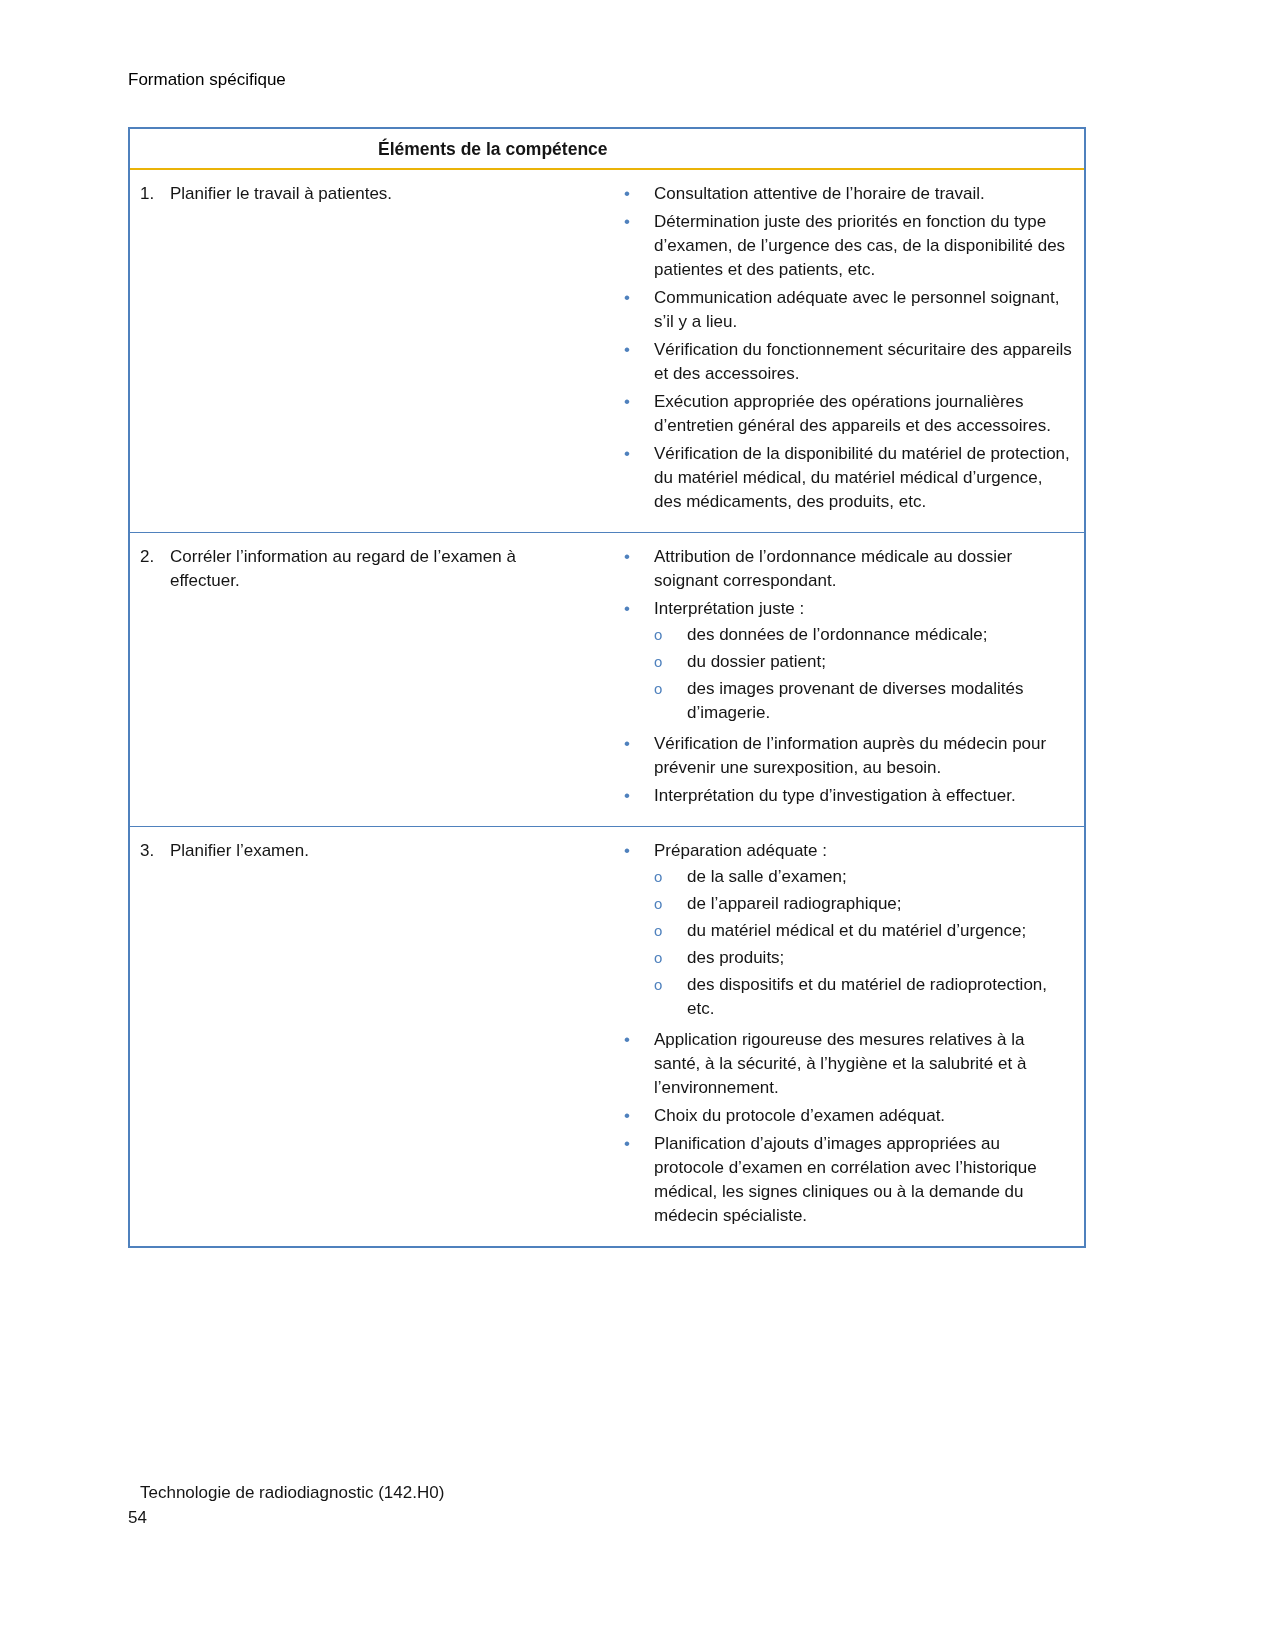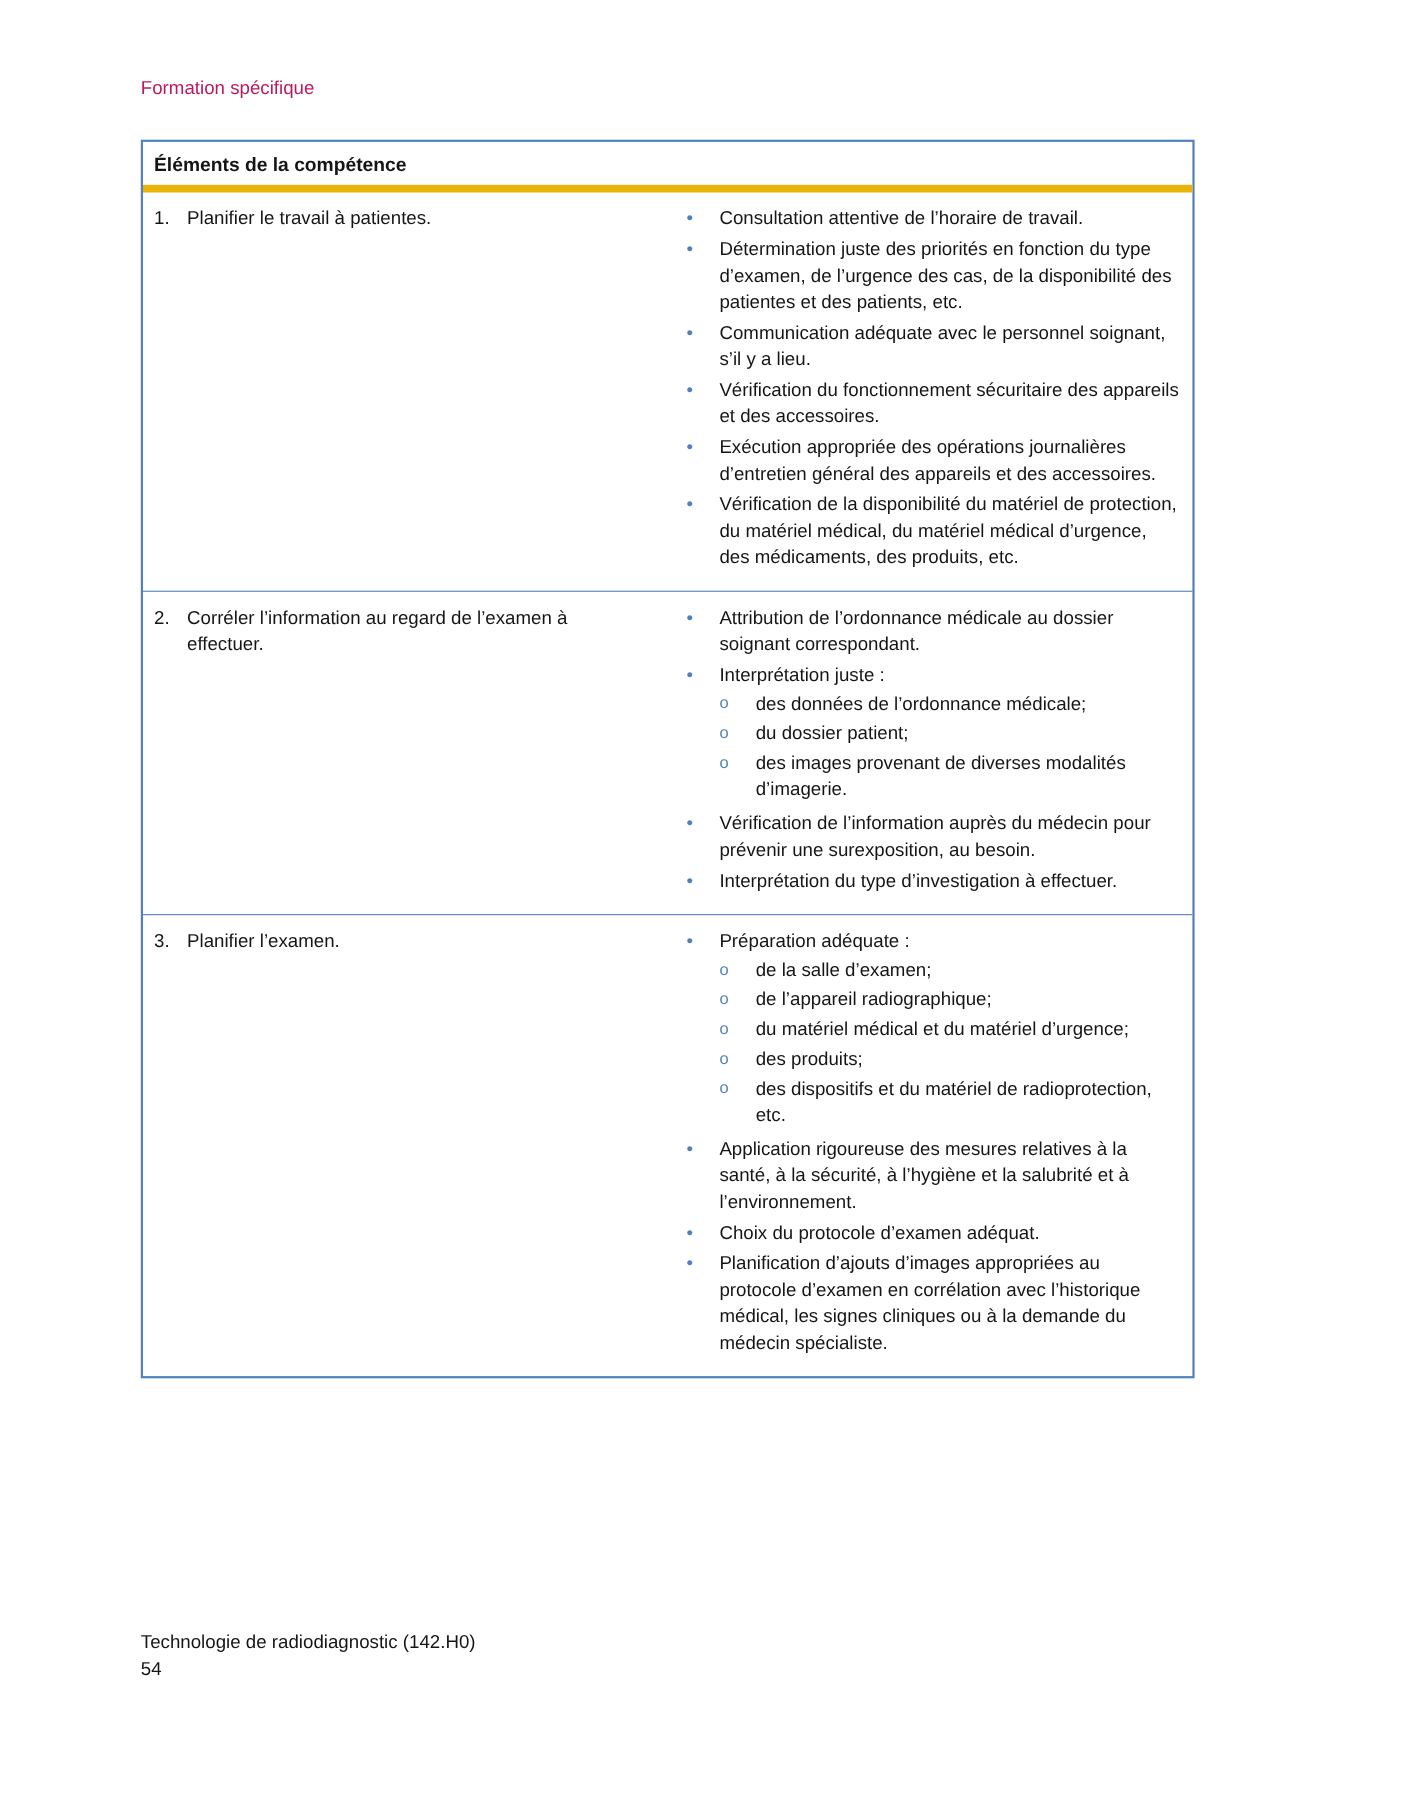--- a/index.html
+++ b/index.html
@@ -10,34 +10,35 @@
     background:#ffffff;
     font-family:"Liberation Sans","DejaVu Sans",sans-serif;
     color:#151515;
     overflow:hidden;
   }
   .section-header{
     position:absolute;
     top:70px;
     left:128px;
     font-size:17px;
-    color:#be185d;
+    color:#000000;
   }
   .comp-table{
     position:absolute;
     top:127px;
     left:128px;
     width:958px;
     border:2px solid #4f81bd;
     box-sizing:border-box;
     background:#ffffff;
   }
   .thead{
     display:flex;
-    border-bottom:7px solid #eab308;
+    border-bottom:2px solid #eab308;
+    justify-content:center;
   }
   .th{
     font-weight:bold;
     font-size:17.5px;
     padding:10px 10px 8px 10px;
     box-sizing:border-box;
   }
   .th.c1{width:478px;flex:none;}
   .th.c2{flex:1;}
   .tr{
@@ -95,21 +96,21 @@
   .obullet{
     color:#4f81bd;
     width:33px;
     flex:none;
     font-size:15px;
     line-height:24px;
   }
   .footer-text{
     position:absolute;
     top:1483px;
-    left:128px;
+    left:140px;
     font-size:17px;
   }
   .page-number{
     position:absolute;
     top:1508px;
     left:128px;
     width:958px;
     text-align:left;
     font-size:17px;
   }

